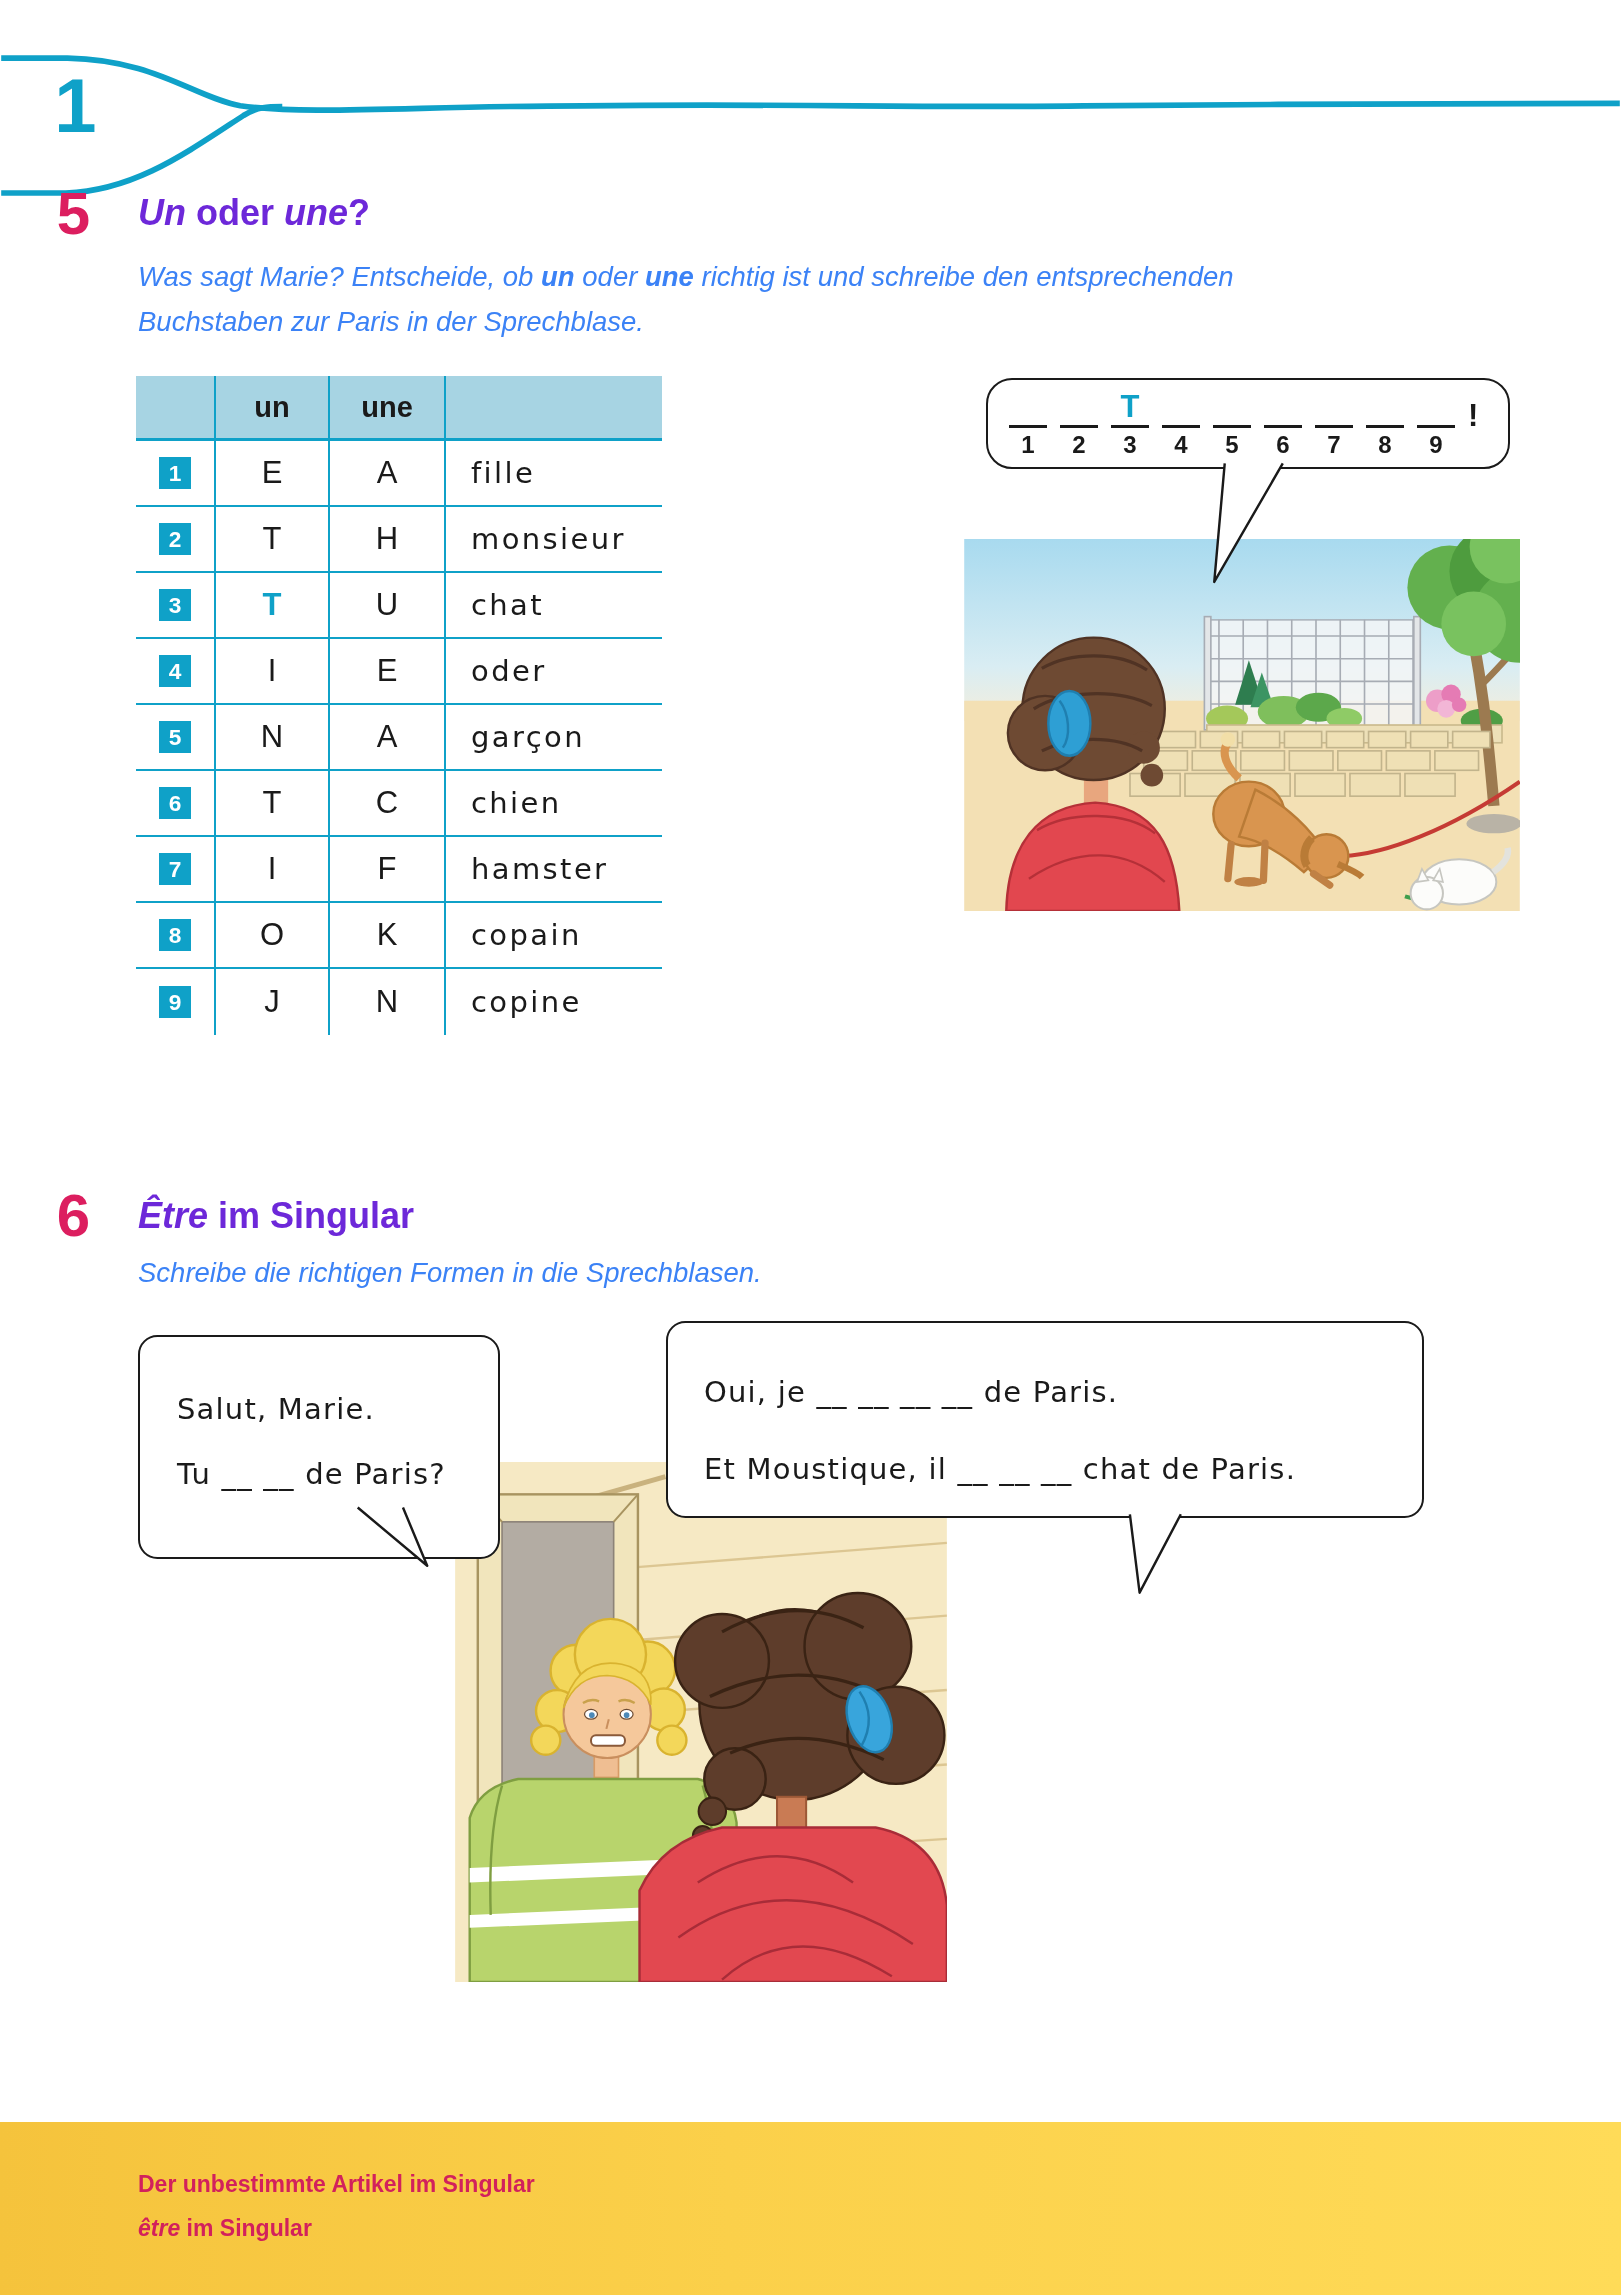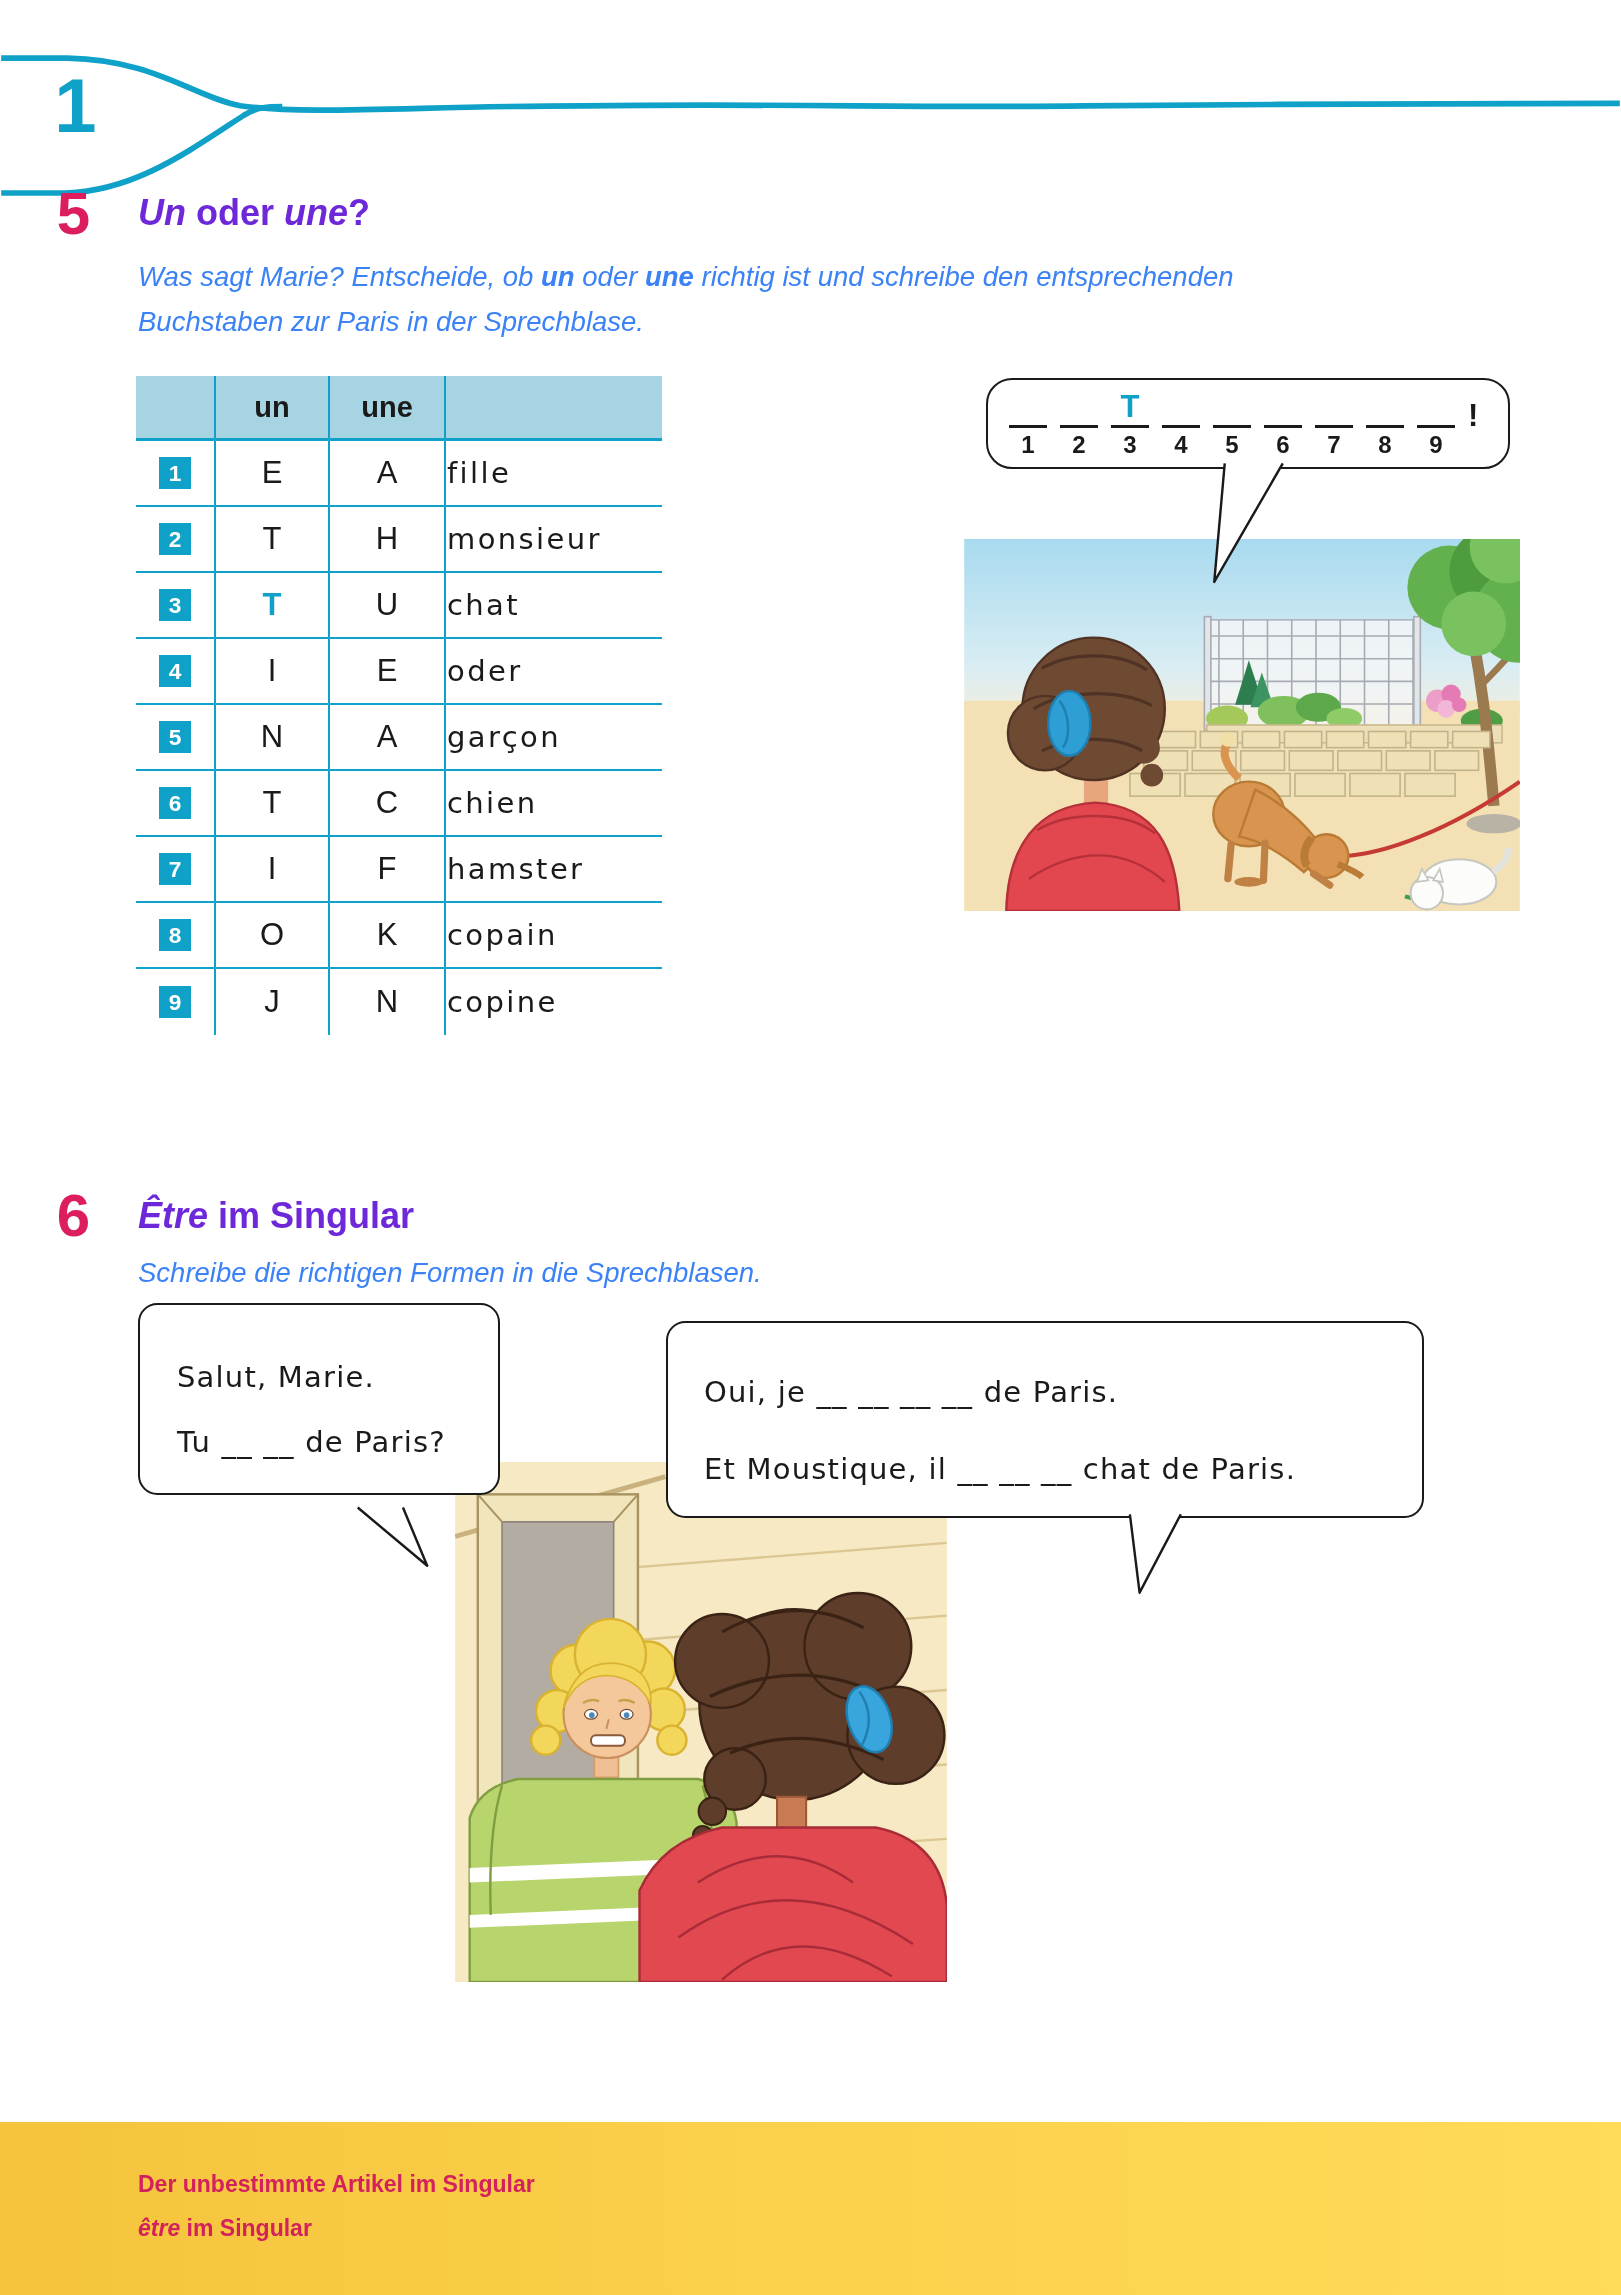--- a/index.html
+++ b/index.html
@@ -29,42 +29,42 @@
   .extable{position:absolute;left:136px;top:376px;width:527px;}
   .t-row{display:grid;grid-template-columns:78px 114px 116px 218px;}
   .t-head{height:65px;}
   .t-head .t-cell{background:#A7D4E3;border-bottom:3.2px solid #0FA1C8;
     font-weight:bold;font-size:29px;}
   .t-body .t-row{height:66px;}
   .t-cell{display:flex;align-items:center;justify-content:center;font-size:31px;}
   .c-un,.c-une,.c-word{border-left:2.4px solid #0FA1C8;}
   .t-body .t-cell{border-bottom:2.4px solid #0FA1C8;}
   .t-body .t-row:last-child .t-cell{border-bottom:none;}
-  .c-word{justify-content:flex-start;padding-left:1px;font-size:29px;letter-spacing:2.4px;
+  .c-word{justify-content:flex-start;padding-left:25px;font-size:29px;letter-spacing:2.4px;
     font-family:"DejaVu Sans",sans-serif;}
   .numbox{display:flex;align-items:center;justify-content:center;width:32px;height:32px;
     background:#0FA1C8;color:#fff;font-size:22.7px;font-weight:600;}
   .t-cell.hl{color:#0FA1C8;font-weight:bold;}
 
   
   .ans-bubble{position:absolute;left:986px;top:378px;width:524px;height:91px;
     border:2.4px solid #1a1a1a;border-radius:26px;background:#fff;box-sizing:border-box;
     display:flex;align-items:flex-start;padding:8px 0 0 21px;z-index:2;}
   .slot{width:38px;margin-right:13px;text-align:center;}
   .slot-letter{height:37px;line-height:37px;font-size:31px;font-weight:bold;color:#0FA1C8;
     border-bottom:3.2px solid #1a1a1a;}
   .slot-num{font-size:24px;font-weight:bold;margin-top:3.2px;color:#1a1a1a;}
   .strip-bang{font-size:31px;font-weight:bold;margin-top:9.7px;}
   .tail-svg{position:absolute;z-index:3;}
 
   
   .bubble{position:absolute;border:2.4px solid #1a1a1a;border-radius:19.4px;background:#fff;
     box-sizing:border-box;z-index:2;font-family:"DejaVu Sans",sans-serif;
     font-size:29px;letter-spacing:1.2px;color:#1a1a1a;}
-  .bubble.left{left:138px;top:1303px;width:362px;height:192px;padding:40px 0 0 37px;line-height:65px;}
+  .bubble.left{left:138px;top:1335px;width:362px;height:224px;padding:40px 0 0 37px;line-height:65px;}
   .bubble.right{left:666px;top:1321px;width:758px;height:197px;padding:31px 0 0 36px;line-height:77px;}
 
   
   .illus{position:absolute;overflow:hidden;}
   .illus.ex5{left:964px;top:539px;width:556px;height:372px;}
   .illus.ex6{left:455px;top:1462px;width:492px;height:520px;}
 
   
   .footer{position:absolute;left:0;top:2122px;width:1621px;height:173px;
     background:linear-gradient(90deg,#F5C33C 0%,#FBD04A 45%,#FFDB58 100%);

